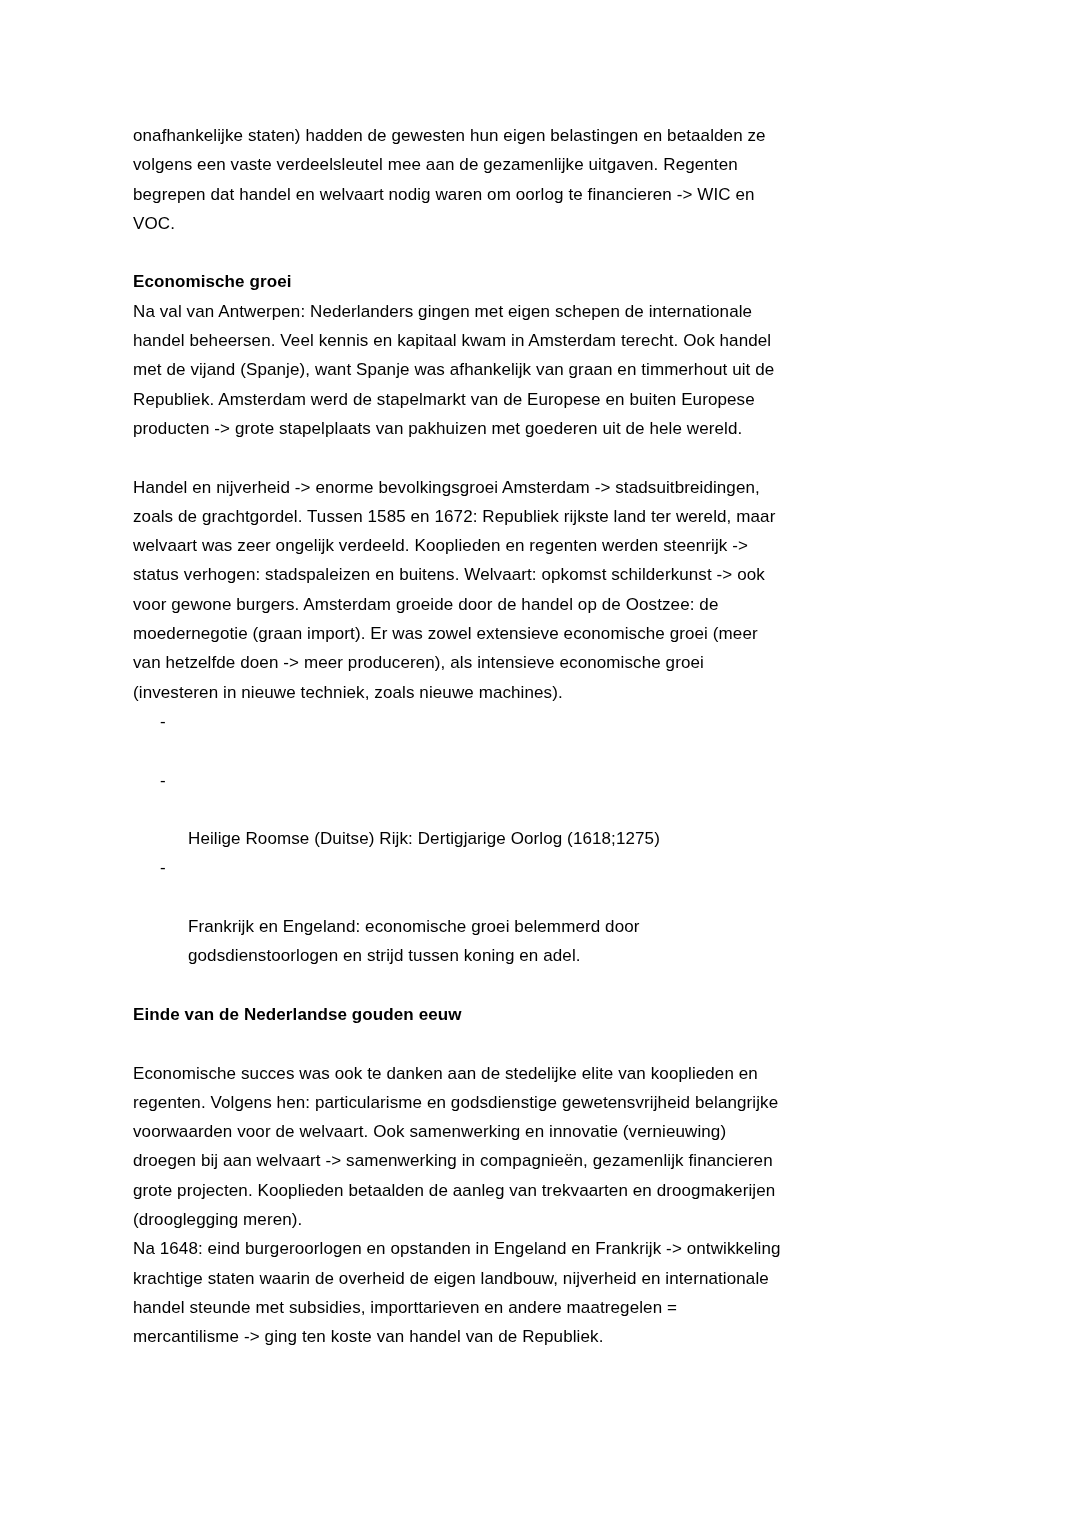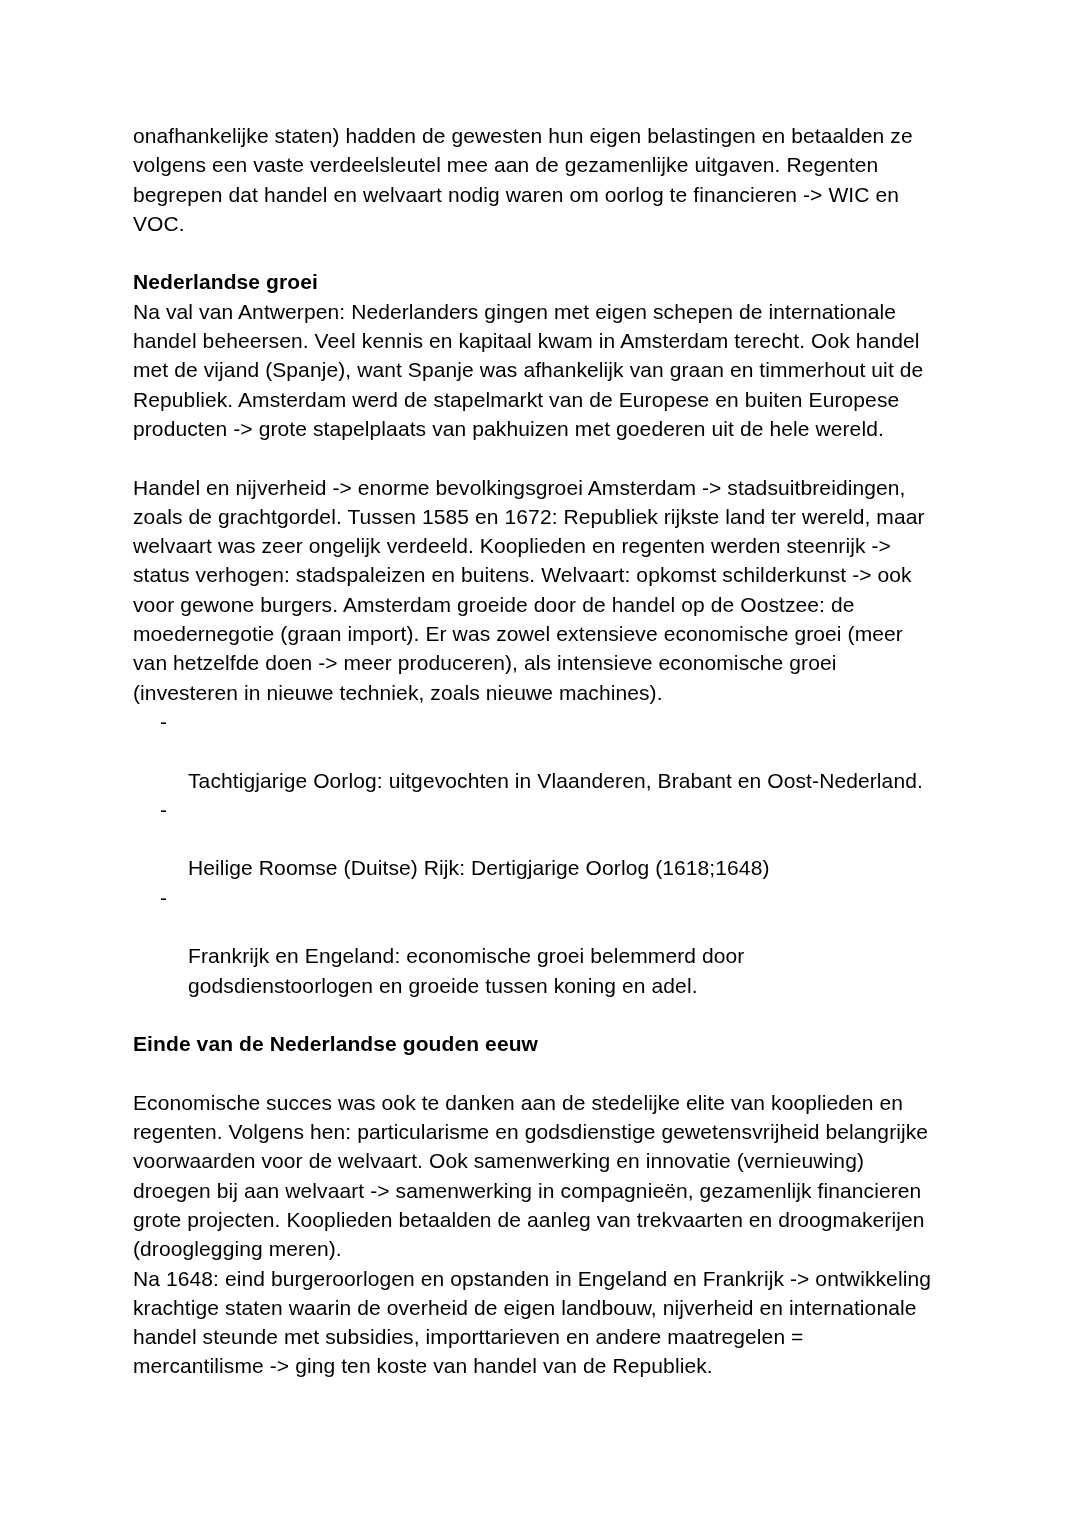--- a/index.html
+++ b/index.html
@@ -9,21 +9,21 @@
     height: 1527px;
     background: #ffffff;
     overflow: hidden;
   }
   .doc-content {
     position: absolute;
     left: 133px;
     top: 121px;
     width: 885px;
     font-family: "Liberation Sans", sans-serif;
-    font-size: 21px;
+    font-size: 17px;
     line-height: 29.3px;
     color: #000000;
     letter-spacing: 0.1px;
   }
   .block { white-space: pre-line; }
   .gap { margin-top: 29.3px; }
   .heading { font-weight: bold; }
   .bullet-list { }
   .bullet-item {
     position: relative;
@@ -41,51 +41,50 @@
 <body>
 
 <div class="screen">
   <div class="doc-content">
 
     <div class="block">onafhankelijke staten) hadden de gewesten hun eigen belastingen en betaalden ze
 volgens een vaste verdeelsleutel mee aan de gezamenlijke uitgaven. Regenten
 begrepen dat handel en welvaart nodig waren om oorlog te financieren -&gt; WIC en
 VOC.</div>
 
-    <div class="block heading gap">Nederlandse groei</div>
+    <div class="block heading gap">Economische groei</div>
 
     <div class="block">Na val van Antwerpen: Nederlanders gingen met eigen schepen de internationale
 handel beheersen. Veel kennis en kapitaal kwam in Amsterdam terecht. Ook handel
 met de vijand (Spanje), want Spanje was afhankelijk van graan en timmerhout uit de
 Republiek. Amsterdam werd de stapelmarkt van de Europese en buiten Europese
 producten -&gt; grote stapelplaats van pakhuizen met goederen uit de hele wereld.</div>
 
     <div class="block gap">Handel en nijverheid -&gt; enorme bevolkingsgroei Amsterdam -&gt; stadsuitbreidingen,
 zoals de grachtgordel. Tussen 1585 en 1672: Republiek rijkste land ter wereld, maar
 welvaart was zeer ongelijk verdeeld. Kooplieden en regenten werden steenrijk -&gt;
 status verhogen: stadspaleizen en buitens. Welvaart: opkomst schilderkunst -&gt; ook
 voor gewone burgers. Amsterdam groeide door de handel op de Oostzee: de
 moedernegotie (graan import). Er was zowel extensieve economische groei (meer
 van hetzelfde doen -&gt; meer produceren), als intensieve economische groei
 (investeren in nieuwe techniek, zoals nieuwe machines).</div>
 
 
     <div class="bullet-list">
       <div class="bullet-item">
         <span class="bullet-marker">-</span>
-        <span>Tachtigjarige Oorlog: uitgevochten in Vlaanderen, Brabant en Oost-Nederland.</span>
       </div>
       <div class="bullet-item">
         <span class="bullet-marker">-</span>
-        <span>Heilige Roomse (Duitse) Rijk: Dertigjarige Oorlog (1618;1648)</span>
+        <span>Heilige Roomse (Duitse) Rijk: Dertigjarige Oorlog (1618;1275)</span>
       </div>
       <div class="bullet-item">
         <span class="bullet-marker">-</span>
         <span>Frankrijk en Engeland: economische groei belemmerd door
-godsdienstoorlogen en groeide tussen koning en adel.</span>
+godsdienstoorlogen en strijd tussen koning en adel.</span>
       </div>
     </div>
 
 
     <div class="block heading gap">Einde van de Nederlandse gouden eeuw</div>
 
     <div class="block gap">Economische succes was ook te danken aan de stedelijke elite van kooplieden en
 regenten. Volgens hen: particularisme en godsdienstige gewetensvrijheid belangrijke
 voorwaarden voor de welvaart. Ook samenwerking en innovatie (vernieuwing)
 droegen bij aan welvaart -&gt; samenwerking in compagnieën, gezamenlijk financieren

